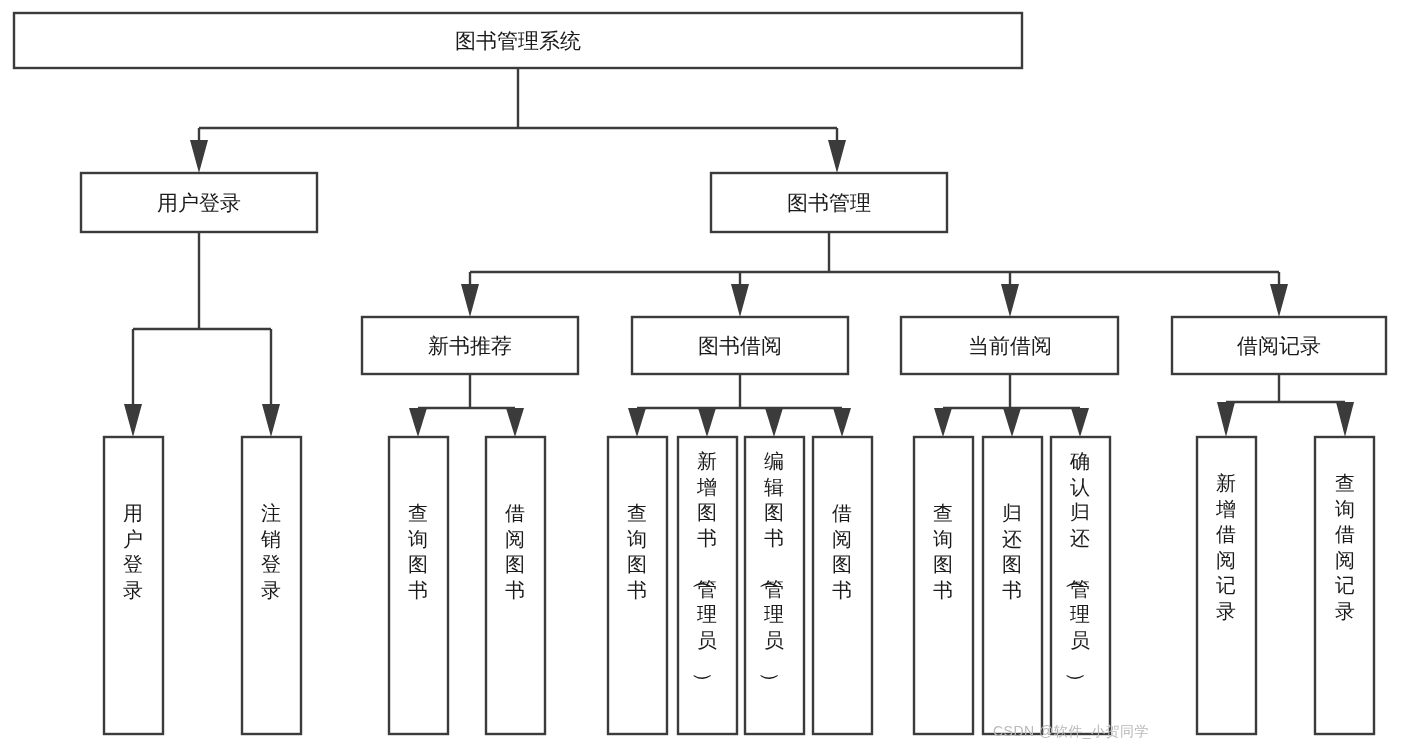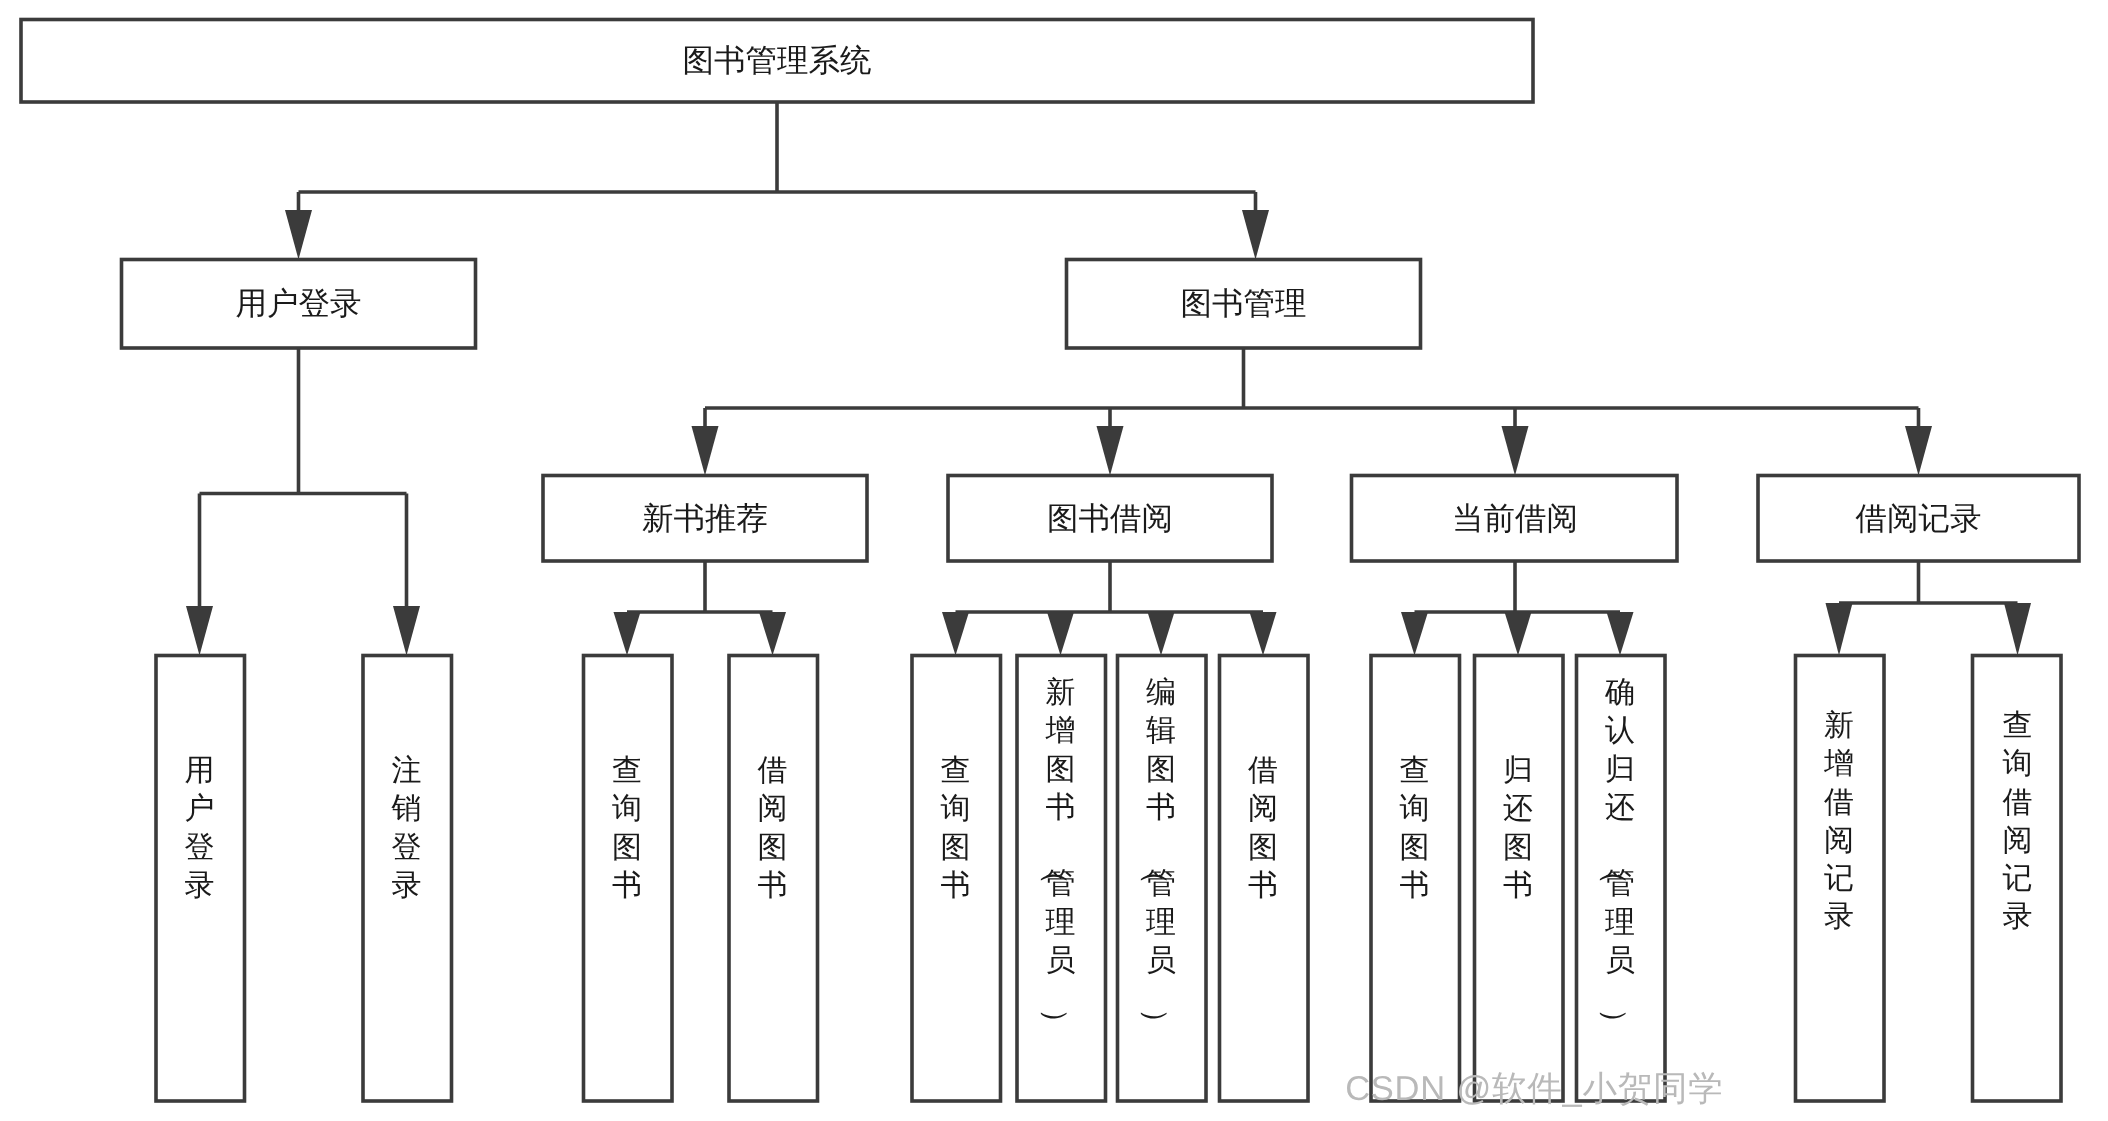--- a/index.html
+++ b/index.html
@@ -47,21 +47,21 @@
     font-family: "Liberation Sans", "DejaVu Sans", sans-serif;
     font-size: 20px;
     fill: #1a1a1a;
     text-anchor: middle;
   }
   .watermark {
     position: absolute;
     right: 14px;
     bottom: 6px;
     font-family: "Liberation Sans", "DejaVu Sans", sans-serif;
-    font-size: 23px;
+    font-size: 14px;
     color: #b9b9b9;
     letter-spacing: 0.5px;
     white-space: nowrap;
     user-select: none;
   }
 </style>
 </head>
 <body>
 
 <div id="chart-root">

